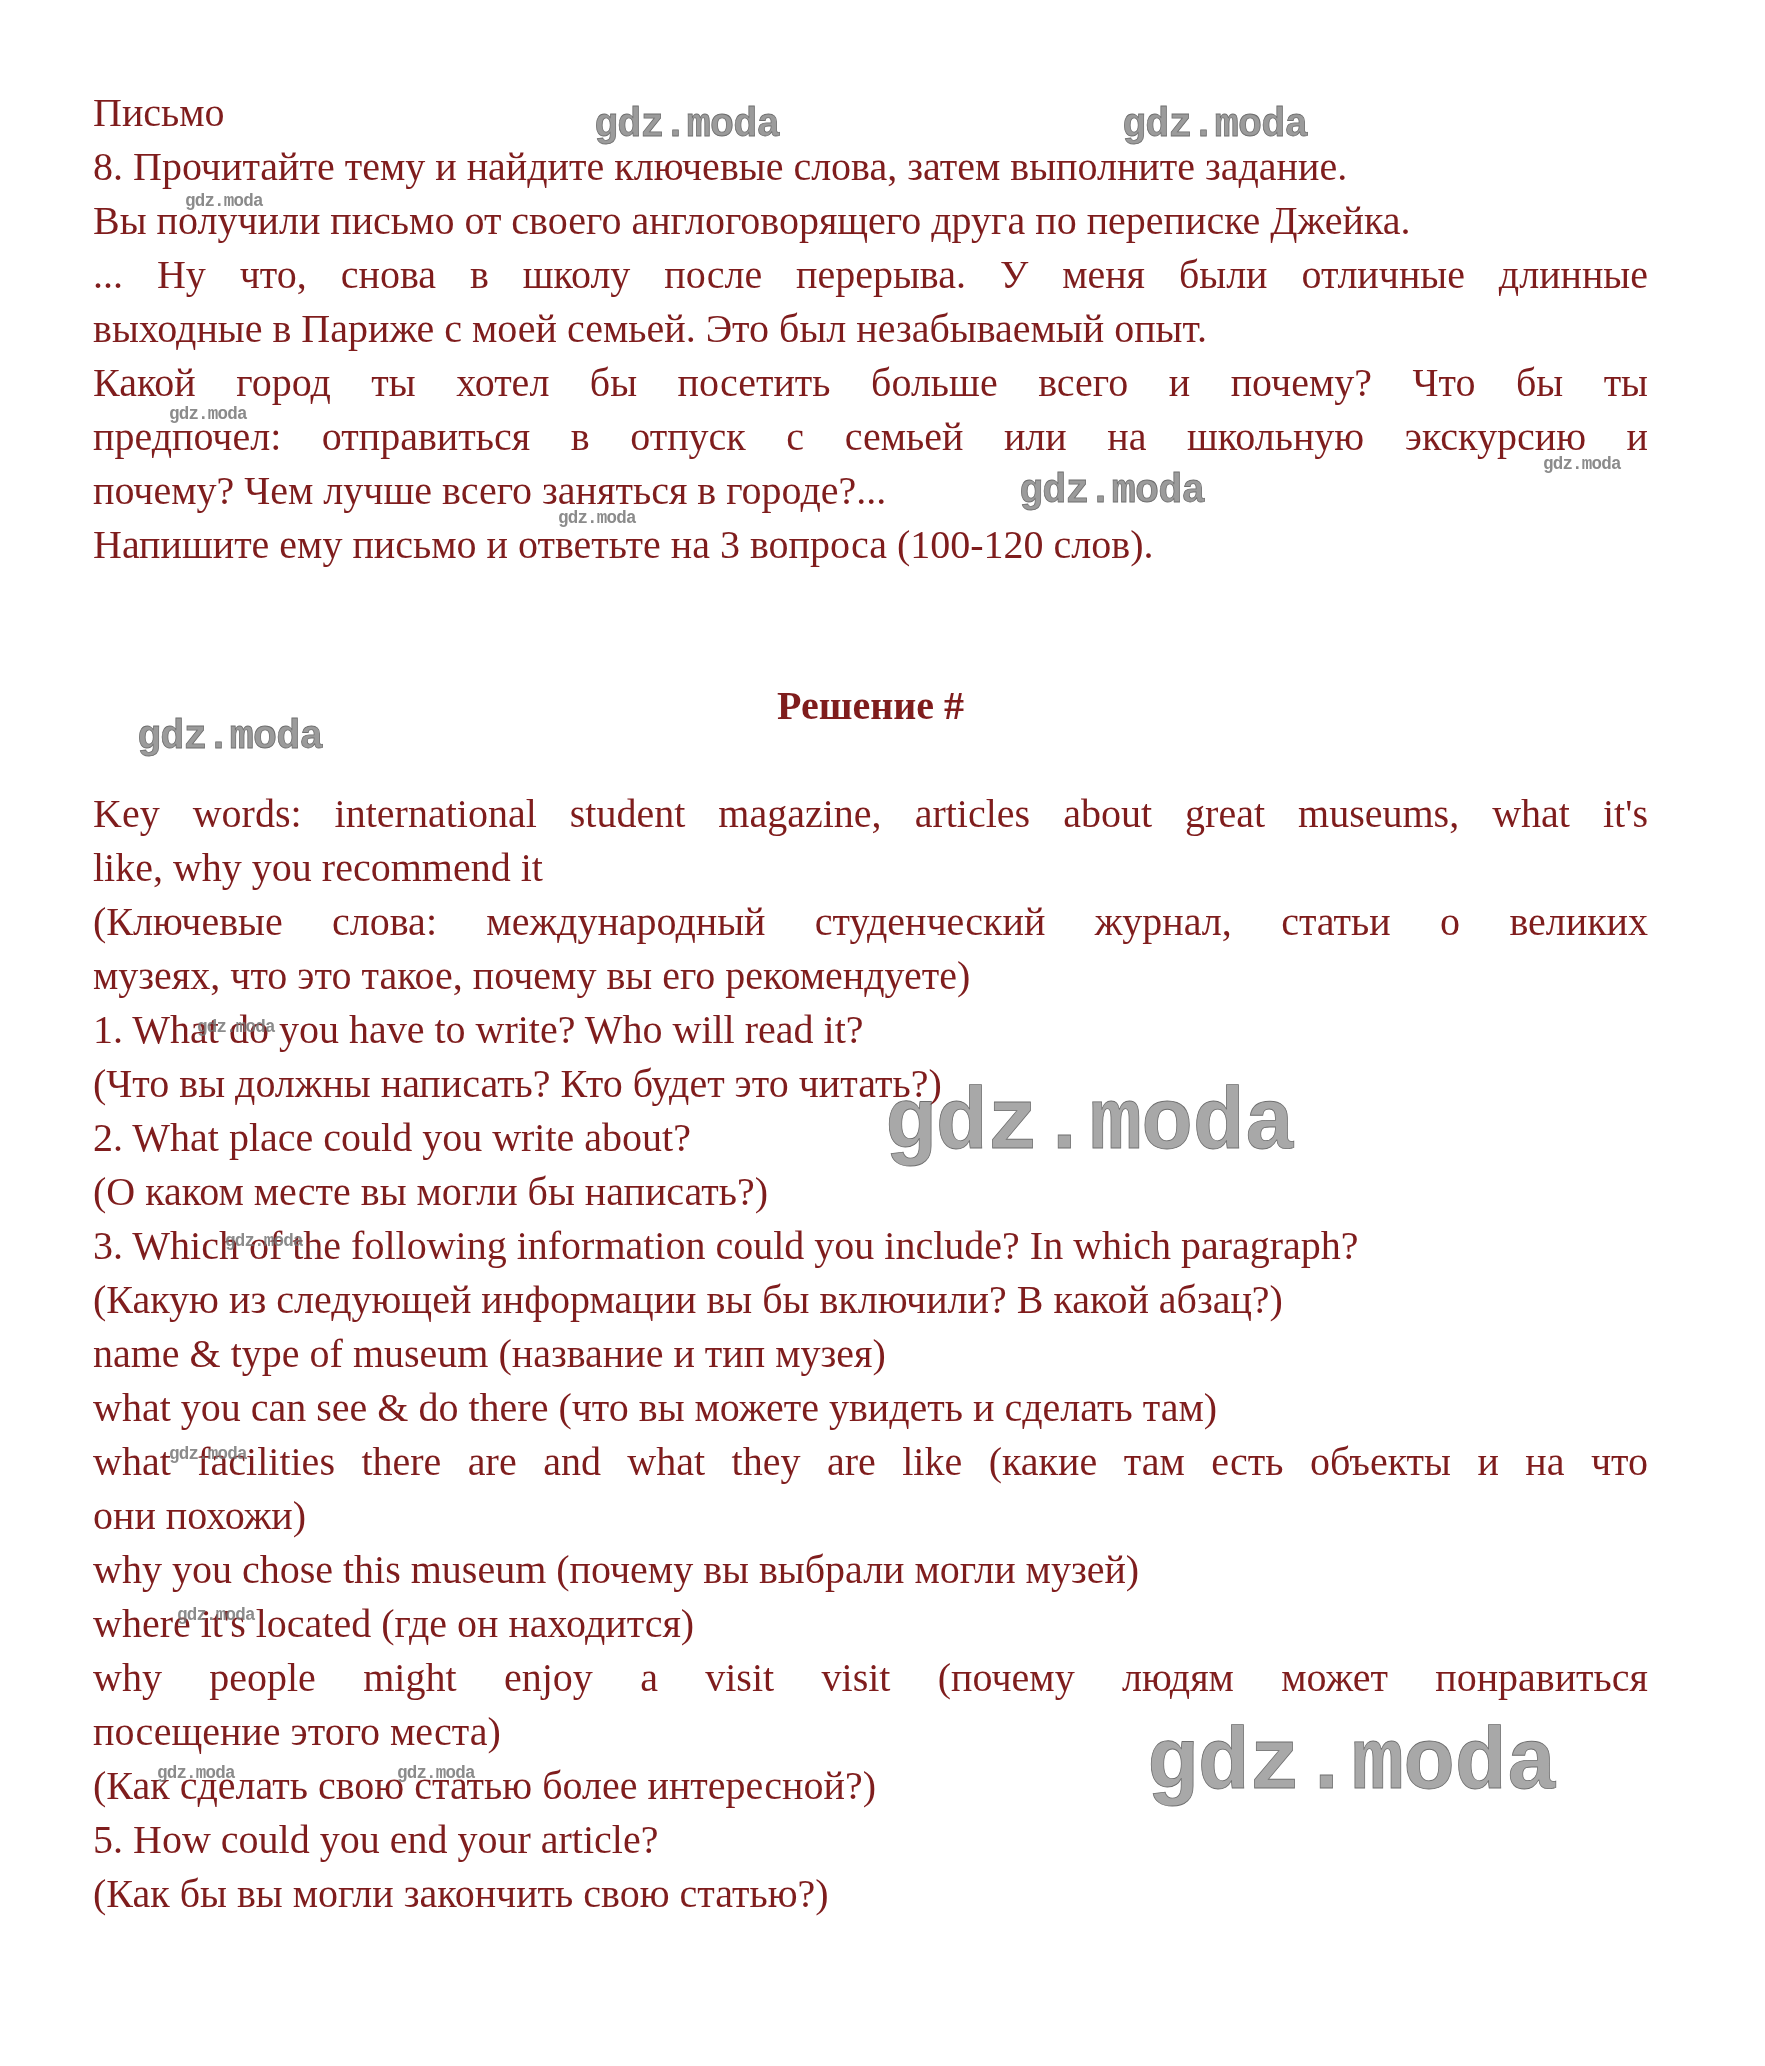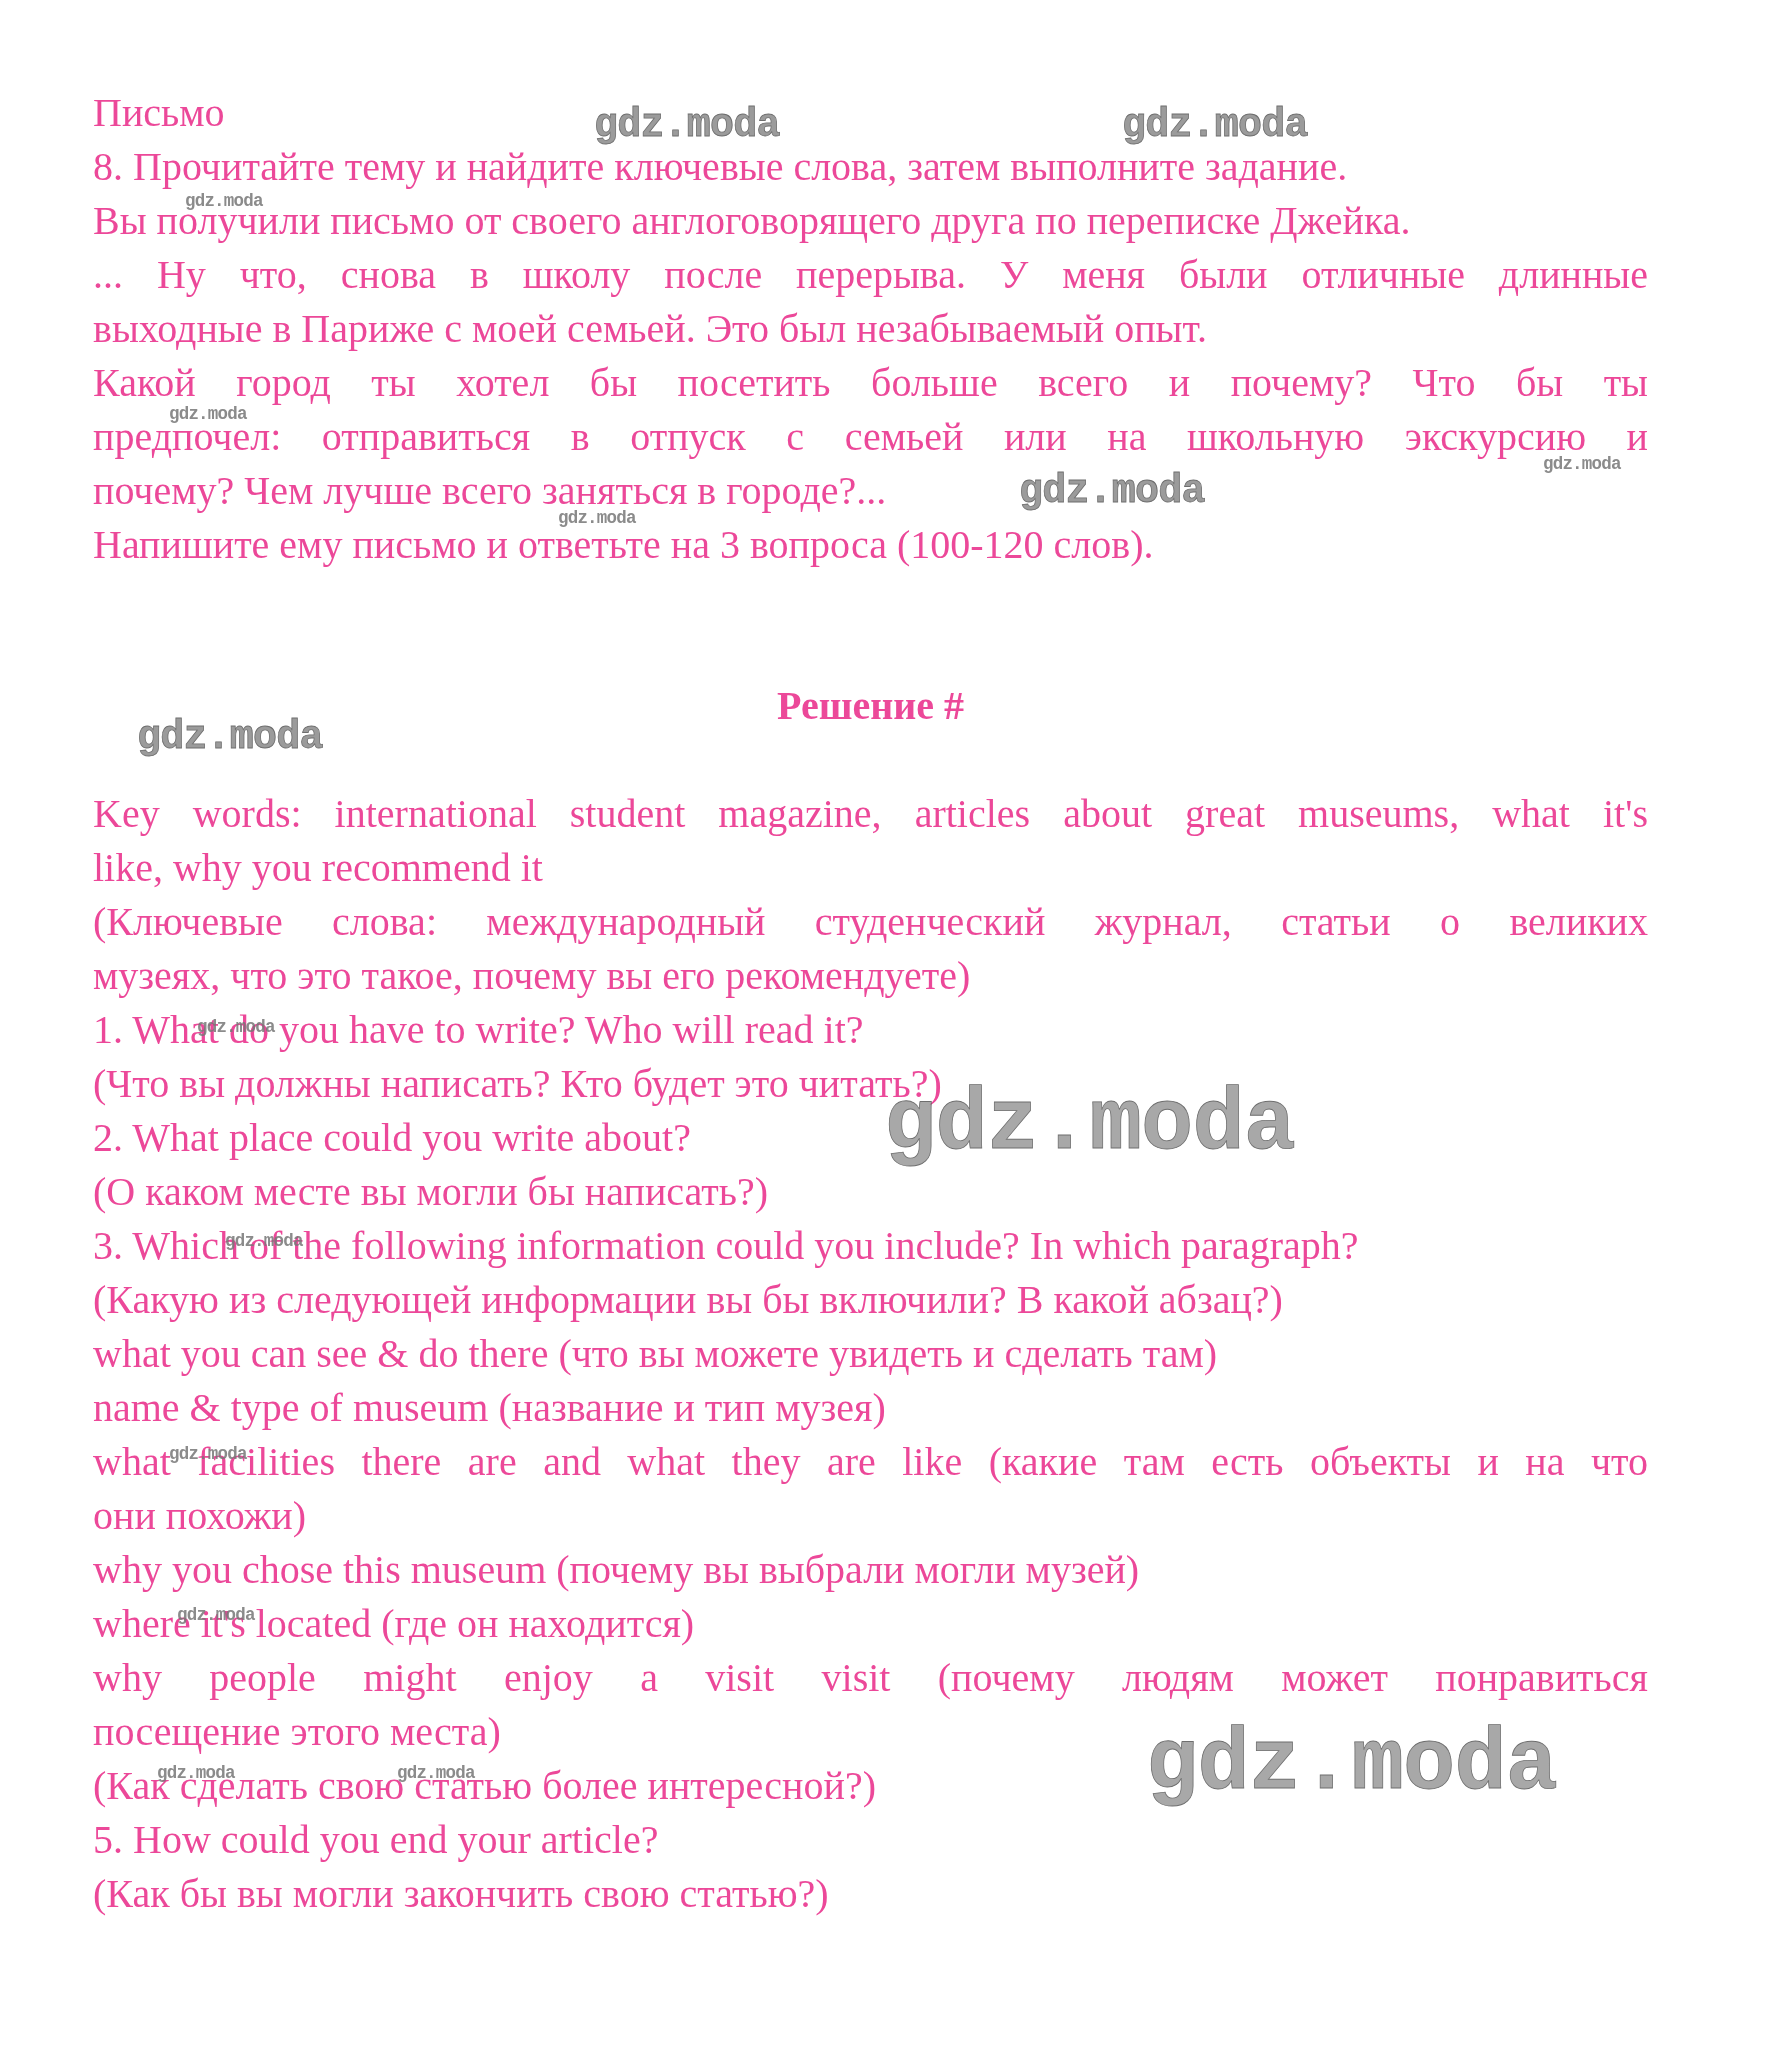--- a/index.html
+++ b/index.html
@@ -1,19 +1,19 @@
 <!DOCTYPE html>
 <html style="font-size:12.7px"><head>
 <meta charset="utf-8">
 <style>
   html, body { margin: 0; padding: 0; background: #ffffff; }
   body { width: 1766px; height: 2066px; position: relative; overflow: hidden; }
   .page {
     position: absolute; left: 93px; top: 86px; width: 1555px;
-    font-family: "Liberation Serif", serif; font-size: 40px; line-height: 54px; color: #ec4899;
+    font-family: "Liberation Serif", serif; font-size: 40px; line-height: 54px; color: #7f1d1d;
   }
   .line { white-space: nowrap; }
   .just { text-align: justify; text-align-last: justify; white-space: normal; }
   .heading { font-weight: bold; text-align: center; }
   .gap { height: 107px; }
   .gap2 { height: 54px; }
   .wm {
     position: absolute; font-family: Liberation Mono, monospace; font-weight: bold; color: #8a8a8a;
     letter-spacing: -0.8px; opacity: 0.85;
     -webkit-text-stroke: 0.8px #555;
@@ -44,22 +44,22 @@
   <div class="line just">Key words: international student magazine, articles about great museums, what it's</div>
   <div class="line">like, why you recommend it</div>
   <div class="line just">(Ключевые слова: международный студенческий журнал, статьи о великих</div>
   <div class="line">музеях, что это такое, почему вы его рекомендуете)</div>
   <div class="line">1. What do you have to write? Who will read it?</div>
   <div class="line">(Что вы должны написать? Кто будет это читать?)</div>
   <div class="line">2. What place could you write about?</div>
   <div class="line">(О каком месте вы могли бы написать?)</div>
   <div class="line">3. Which of the following information could you include? In which paragraph?</div>
   <div class="line">(Какую из следующей информации вы бы включили? В какой абзац?)</div>
+  <div class="line">name &amp; type of museum (название и тип музея)</div>
   <div class="line">what you can see &amp; do there (что вы можете увидеть и сделать там)</div>
-  <div class="line">name &amp; type of museum (название и тип музея)</div>
   <div class="line just">what facilities there are and what they are like (какие там есть объекты и на что</div>
   <div class="line">они похожи)</div>
   <div class="line">why you chose this museum (почему вы выбрали могли музей)</div>
   <div class="line">where it's located (где он находится)</div>
   <div class="line just">why people might enjoy a visit visit (почему людям может понравиться</div>
   <div class="line">посещение этого места)</div>
   <div class="line">(Как сделать свою статью более интересной?)</div>
   <div class="line">5. How could you end your article?</div>
   <div class="line">(Как бы вы могли закончить свою статью?)</div>
 </div>

